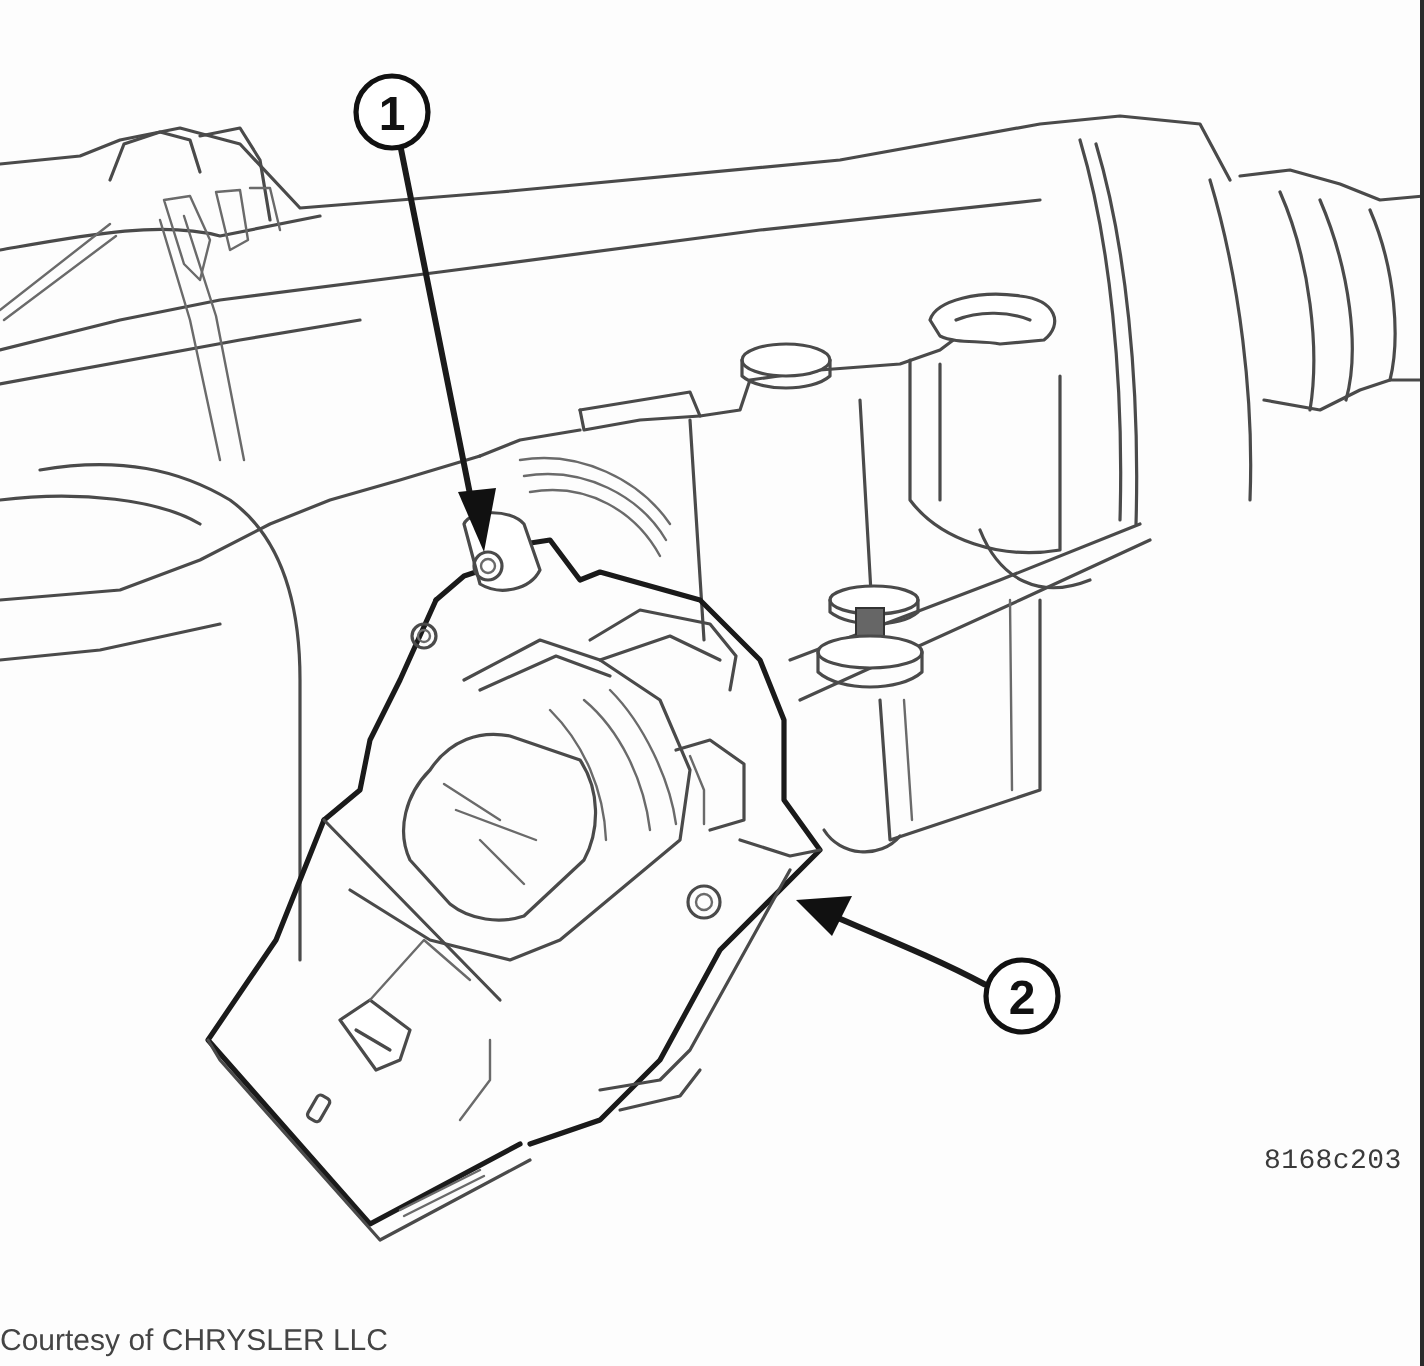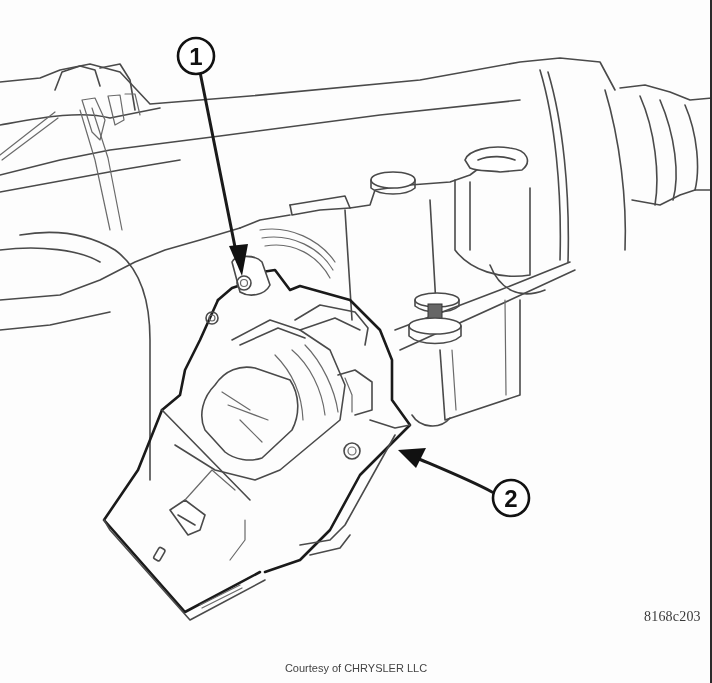--- a/index.html
+++ b/index.html
@@ -42,35 +42,34 @@
     .callout-circle { fill: #ffffff; stroke: #111111; stroke-width: 2.6; }
     .callout-num {
       font-family: "Liberation Sans", sans-serif;
       font-weight: bold;
       font-size: 24px;
       fill: #111111;
     }
     .fig-code {
       position: absolute;
       left: 632px;
-      top: 609px;
-      font-family: Liberation Serif, serif;
+      top: 573px;
+      font-family: Liberation Mono, monospace;
       font-size: 14px;
       color: #3a3a3a;
       letter-spacing: 0.2px;
-      margin-left: 12px;
     }
     .caption {
       position: absolute;
       left: 0;
       width: 712px;
       top: 662px;
-      text-align: center;
+      text-align: left;
       font-family: "Liberation Sans", sans-serif;
-      font-size: 11px;
+      font-size: 15px;
       color: #444444;
     }
   </style>
 </head>
 <body>
 
 <div class="figure">
 
   <svg class="drawing" width="712" height="683" viewBox="0 0 712 683" xmlns="http://www.w3.org/2000/svg">
 

